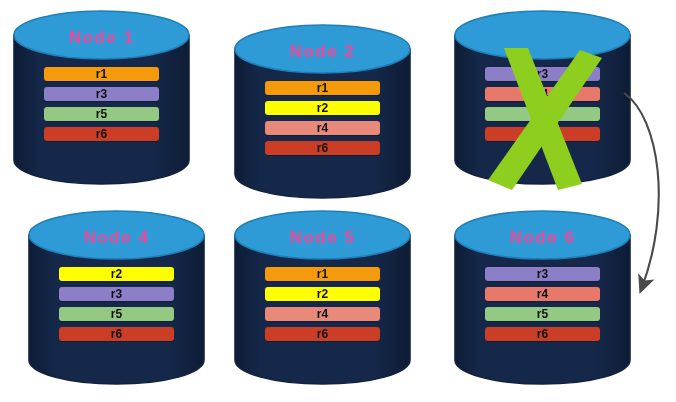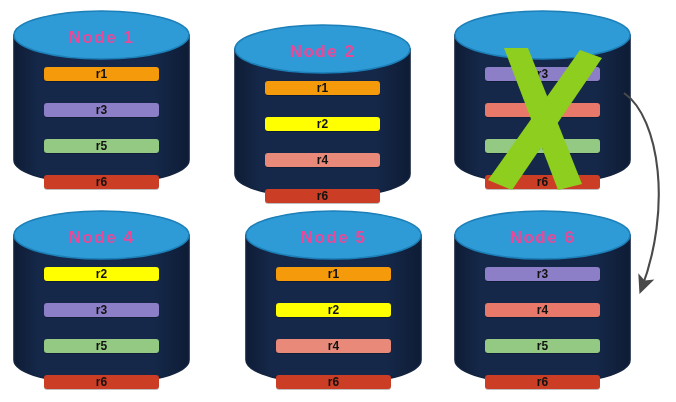--- a/index.html
+++ b/index.html
@@ -49,21 +49,21 @@
   .records {
     position: absolute;
     left: 31px;
     top: 57px;
     width: 115px;
     z-index: 2;
   }
   .rec {
     height: 14px;
     border-radius: 3px;
-    margin-bottom: 22px;
+    margin-bottom: 6px;
     text-align: center;
     font-size: 12px;
     font-weight: bold;
     color: #111111;
     line-height: 14px;
     font-family: "Liberation Sans", sans-serif;
     box-shadow: 0 1px 0 rgba(0,0,0,0.25);
   }
   .rec:last-child { margin-bottom: 3px; }
   .x-mark {
@@ -168,21 +168,21 @@
           <div class="rec" style="background:#93c983;">r5</div>
           <div class="rec" style="background:#cc3d25;">r6</div>
         </div>
   <svg class="x-mark" style="left:30px;top:38px;width:118px;height:142px;" viewBox="0 0 118 142" xmlns="http://www.w3.org/2000/svg">
     <g fill="#8dce1e">
       <polygon points="20,0 44,0 98,136 74,142"></polygon>
       <polygon points="96,2 118,10 28,142 4,132"></polygon>
     </g>
   </svg>
       </div>
-      <div class="node" style="left: 13px; top: 210px;">
+      <div class="node" style="left: 28px; top: 210px;">
   <svg class="cyl-svg" viewBox="0 0 177 175" xmlns="http://www.w3.org/2000/svg">
     <defs>
       <linearGradient id="g3" x1="0" y1="0" x2="1" y2="0">
         <stop offset="0%" stop-color="#0e1c35"></stop>
         <stop offset="14%" stop-color="#152849"></stop>
         <stop offset="80%" stop-color="#152849"></stop>
         <stop offset="100%" stop-color="#0e1c35"></stop>
       </linearGradient>
       <linearGradient id="gt3" x1="0" y1="0" x2="0.25" y2="1">
         <stop offset="0%" stop-color="#2e9bd6"></stop>
@@ -196,21 +196,21 @@
     <ellipse cx="88.5" cy="25" rx="87.5" ry="24" fill="url(#gt3)" stroke="#1c7fb8" stroke-width="1.6"></ellipse>
   </svg>
         <div class="node-title">Node 4</div>
         <div class="records">
           <div class="rec" style="background:#ffff00;">r2</div>
           <div class="rec" style="background:#8d7fc7;">r3</div>
           <div class="rec" style="background:#93c983;">r5</div>
           <div class="rec" style="background:#cc3d25;">r6</div>
         </div>
       </div>
-      <div class="node" style="left: 245px; top: 210px;">
+      <div class="node" style="left: 234px; top: 210px;">
   <svg class="cyl-svg" viewBox="0 0 177 175" xmlns="http://www.w3.org/2000/svg">
     <defs>
       <linearGradient id="g4" x1="0" y1="0" x2="1" y2="0">
         <stop offset="0%" stop-color="#0e1c35"></stop>
         <stop offset="14%" stop-color="#152849"></stop>
         <stop offset="80%" stop-color="#152849"></stop>
         <stop offset="100%" stop-color="#0e1c35"></stop>
       </linearGradient>
       <linearGradient id="gt4" x1="0" y1="0" x2="0.25" y2="1">
         <stop offset="0%" stop-color="#2e9bd6"></stop>

